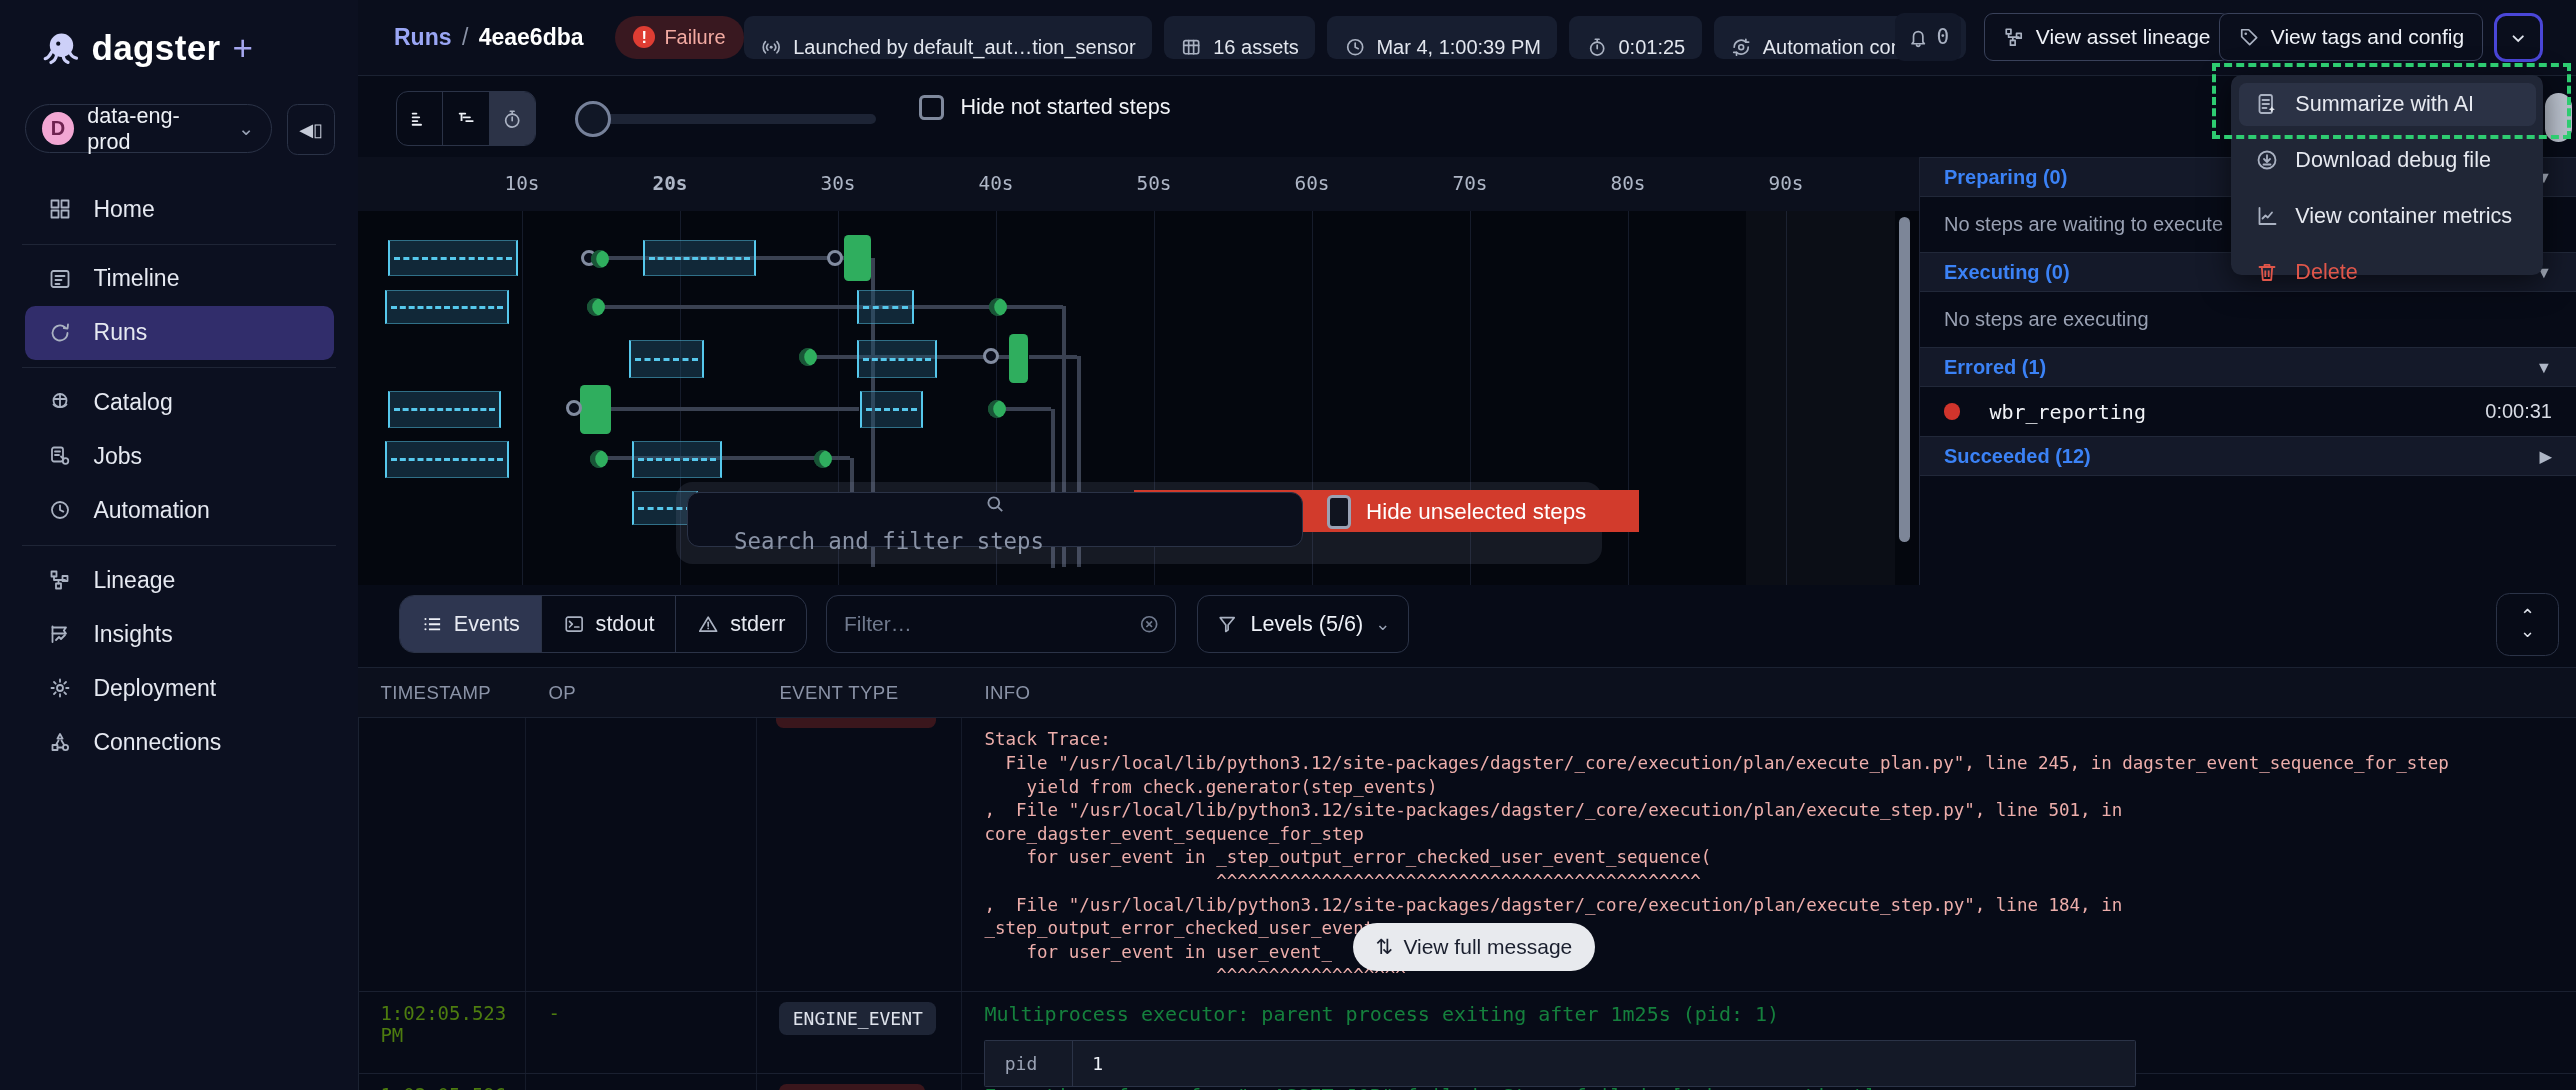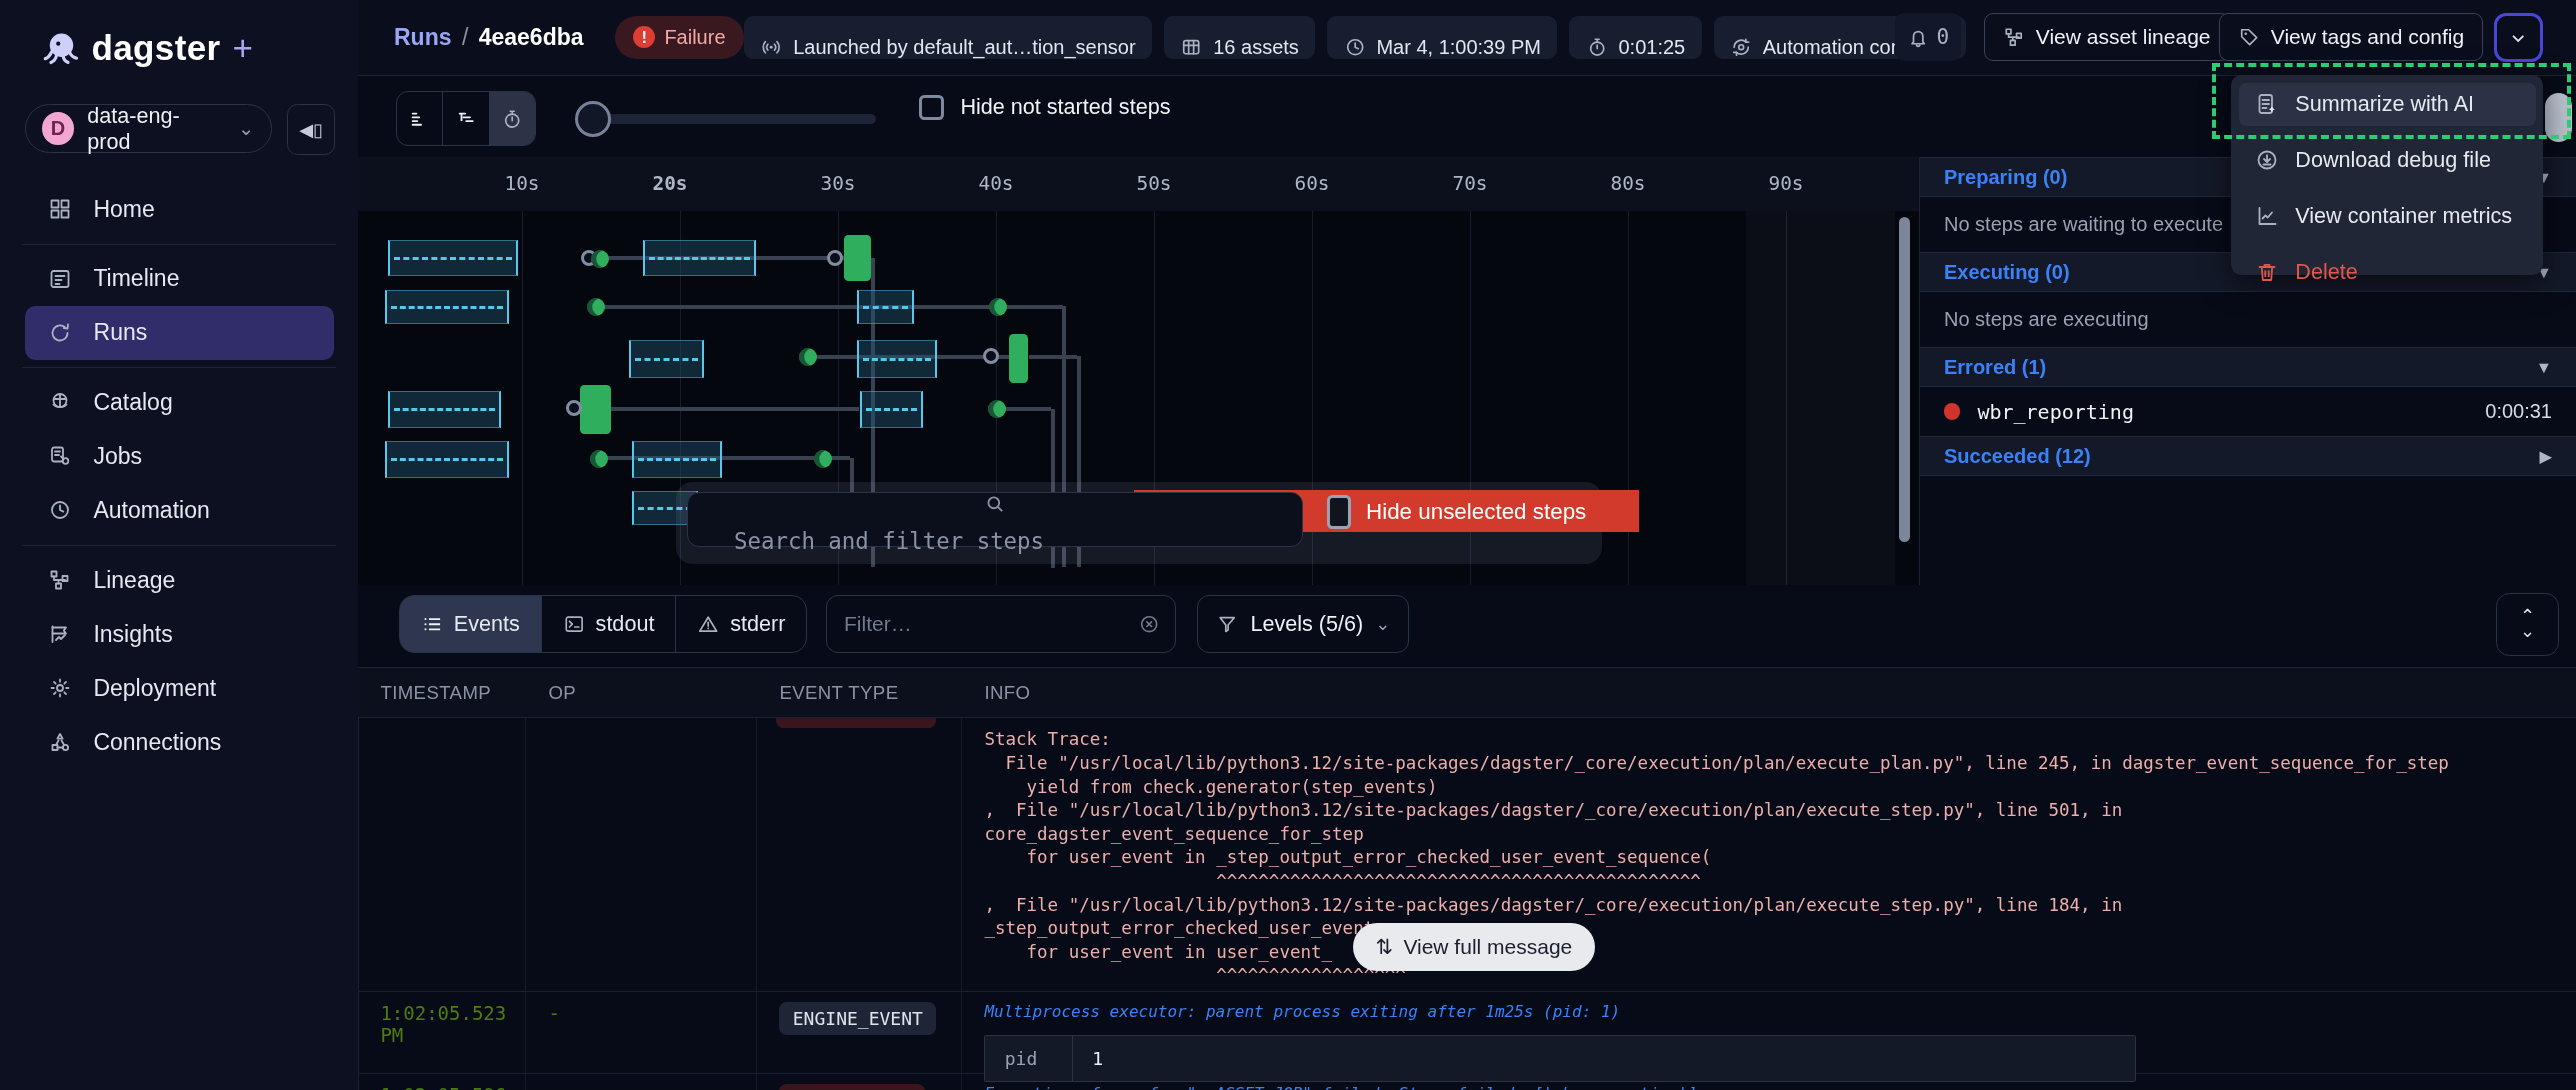--- a/index.html
+++ b/index.html
@@ -83,21 +83,21 @@
   #sf-input input::placeholder{color:#8a93a6;}
   #hide-us{left:1327px;top:495px;display:flex;align-items:center;gap:15px;z-index:8;color:#fff;font-size:22.4px;}
   #hide-us .checkbox{width:24px;height:34px;background:#10141f;border-color:#9aa2b4;}
   
   #rpanel{left:1919px;top:157px;width:657px;height:429px;border-left:0.7px solid #1c2233;box-sizing:border-box;}
   .sec-h{width:100%;height:40px;background:#141929;border-top:0.7px solid #212839;border-bottom:0.7px solid #212839;
     display:flex;align-items:center;justify-content:space-between;padding:0 24px;box-sizing:border-box;cursor:pointer;}
   .sec-h .t{color:#3b82f6;font-size:20px;font-weight:700;}
   .sec-h .c{color:#aeb6c6;font-size:16.4px;}
   .sec-b{width:100%;display:flex;align-items:center;padding:0 24px;box-sizing:border-box;color:#99a1b3;font-size:20px;}
-  .step-row{width:100%;height:49px;display:flex;align-items:center;gap:17px;padding:0 24px;box-sizing:border-box;cursor:pointer;}
+  .step-row{width:100%;height:49px;display:flex;align-items:center;gap:29px;padding:0 24px;box-sizing:border-box;cursor:pointer;}
   .step-dot{width:16.4px;height:16.4px;border-radius:50%;background:#d0342c;}
   .step-name{color:#f2f4f8;font-size:20px;flex:1;}
   .step-dur{color:#d7dbe4;font-size:20px;}
   
   #menu{left:2231px;top:75px;width:312px;height:200px;background:#202636;border-radius:10.4px;z-index:50;
     box-shadow:0 7.5px 30px rgba(0,0,0,.55);padding:7.5px 7.5px;box-sizing:border-box;}
   .m-item{height:43px;border-radius:7.5px;display:flex;align-items:center;gap:16.4px;padding:0 16.4px;
     color:#e6e9f0;font-size:21.6px;cursor:pointer;margin-bottom:13px;}
   .m-item.hl{background:#2b3245;}
   .m-item.danger{color:#e0564a;}
@@ -124,21 +124,21 @@
   .tr{display:grid;grid-template-columns:168px 231px 205px 1fr;box-sizing:border-box;}
   .th{height:51px;background:#0c101d;border-top:0.7px solid #1b2232;border-bottom:0.7px solid #1b2232;}
   .th div{display:flex;align-items:center;padding-left:22.4px;color:#8b93a7;font-size:18.6px;letter-spacing:0.4px;}
   .td{padding:10.4px 0 10.4px 22.4px;border-right:0.7px solid #151b2a;min-height:7.5px;position:relative;}
   .td:last-child{border-right:0;}
   .ts{color:#4d7c0f;font-size:19px;}
   .badge{display:inline-block;background:#1e2536;color:#dfe3ec;font-size:18px;border-radius:7.5px;
     padding:6px 13.4px;}
   .badge.err{background:#3a161c;color:#e98b85;}
   .stack{color:#edaeab;font-size:17.5px;line-height:23.6px;white-space:pre;}
-  .info-mono{color:#3b82f6;font-size:16px;font-style:italic;}
+  .info-mono{color:#15803d;font-size:20px;}
   .meta-box{margin-top:13.4px;width:1150px;border:0.7px solid #2b3347;background:#141927;display:flex;
     border-radius:1.5px;height:45px;align-items:stretch;}
   .meta-k{width:67px;display:flex;align-items:center;padding-left:19.4px;color:#9aa2b4;font-size:18px;
     border-right:0.7px solid #2b3347;}
   .meta-v{display:flex;align-items:center;padding-left:19.4px;color:#eef1f7;font-size:18px;}
   #vfm-btn{left:995px;top:256px;height:48px;border-radius:24px;background:#e8eaee;color:#1a1f2e;
     display:flex;align-items:center;gap:10.4px;padding:0 22.4px;font-size:21px;cursor:pointer;z-index:5;}
   .partial-badge{position:absolute;left:18.6px;top:0;width:160px;height:10.4px;background:#3a161c;
     border-radius:0 0 7.5px 7.5px;}
   .r1{border-bottom:0.7px solid #1a2030;height:274px;}

